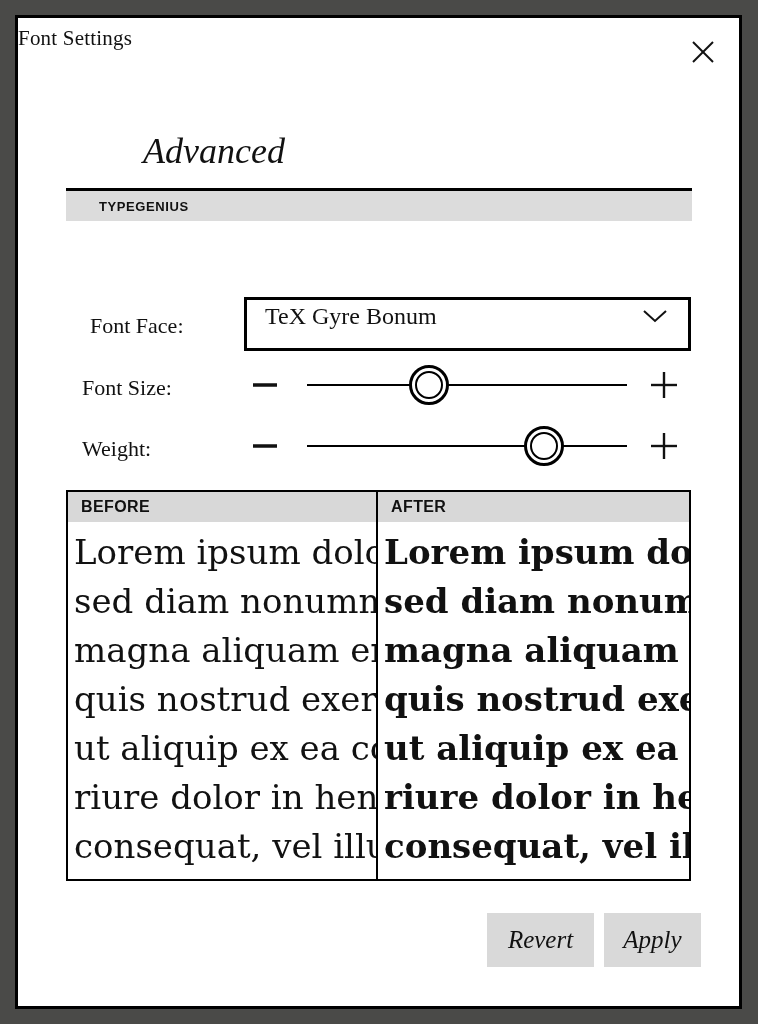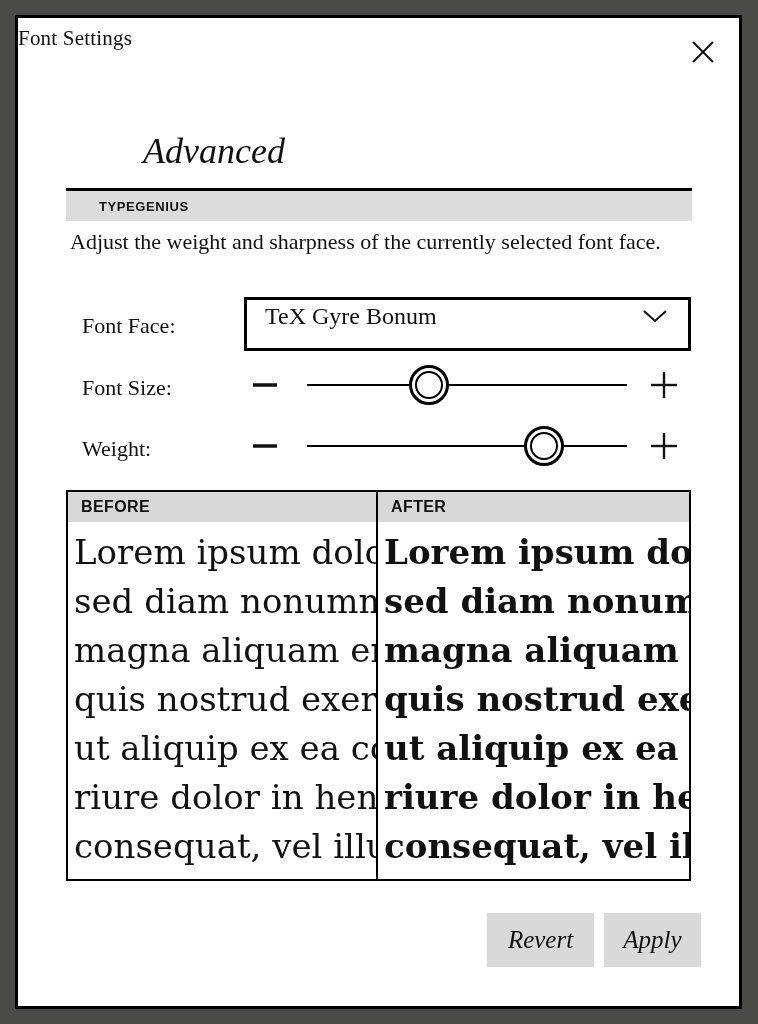--- a/index.html
+++ b/index.html
@@ -24,21 +24,21 @@
 
   .section-bar{position:absolute;left:48px;top:170px;width:626px;height:33px;
     background:var(--section-bar-bg);border-top:3px solid var(--line);
     display:flex;align-items:center;padding-left:33px;}
   .section-bar span{font-family:"Liberation Sans",sans-serif;font-size:13px;letter-spacing:.6px;font-weight:600;}
 
   .description{position:absolute;left:52px;top:211px;width:606px;font-size:22px;line-height:26px;}
 
   .row-label{position:absolute;font-size:22px;}
 
-  .fontface-label{left:64px;top:295px;}
+  .fontface-label{left:72px;top:295px;}
   .dropdown{position:absolute;left:226px;top:279px;width:447px;height:54px;
     border:3px solid var(--line);background:var(--dialog-bg);
     display:flex;align-items:center;justify-content:space-between;
     padding:0 20px 16px 18px;cursor:pointer;}
   .dropdown-value{font-size:24px;}
 
   .slider-row{position:absolute;left:0;width:727px;height:56px;}
   .slider-row .row-label{left:64px;top:18px;position:absolute;}
   .slider-minus,.slider-plus{position:absolute;top:0;width:44px;height:56px;
     display:flex;align-items:center;justify-content:center;background:none;border:none;cursor:pointer;}
@@ -86,21 +86,20 @@
       </svg>
     </span>
   </button>
 
   <div class="advanced-heading">Advanced</div>
 
   <div class="section-bar">
     <span>TYPEGENIUS</span>
   </div>
 
-  <div class="description">Adjust the weight and sharpness of the currently selected font face.</div>
 
   <div class="row-label fontface-label">Font Face:</div>
   <div class="dropdown">
     <span class="dropdown-value">TeX Gyre Bonum</span>
     <span>
       <svg width="26" height="14" viewBox="0 0 26 14">
         <polyline points="2,2 13,12 24,2" fill="none" stroke="#111" stroke-width="2"></polyline>
       </svg>
     </span>
   </div>

